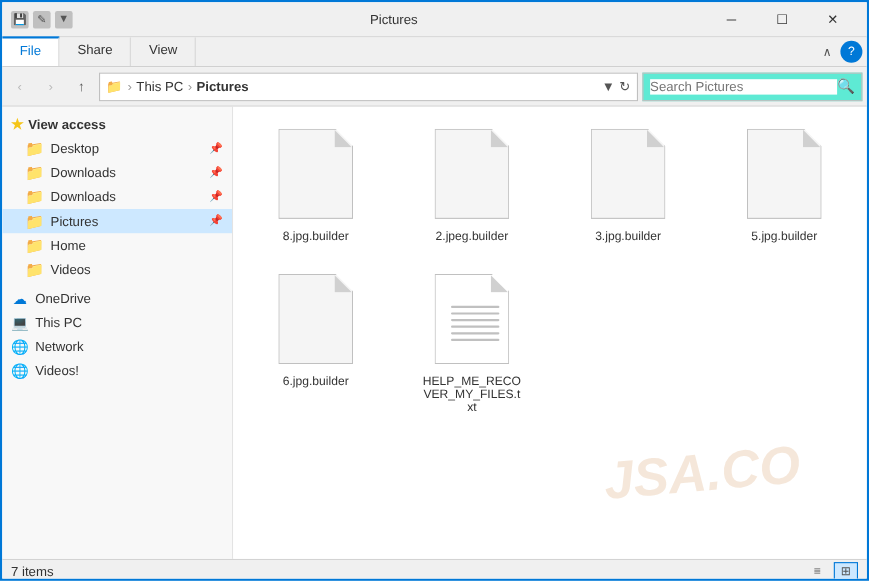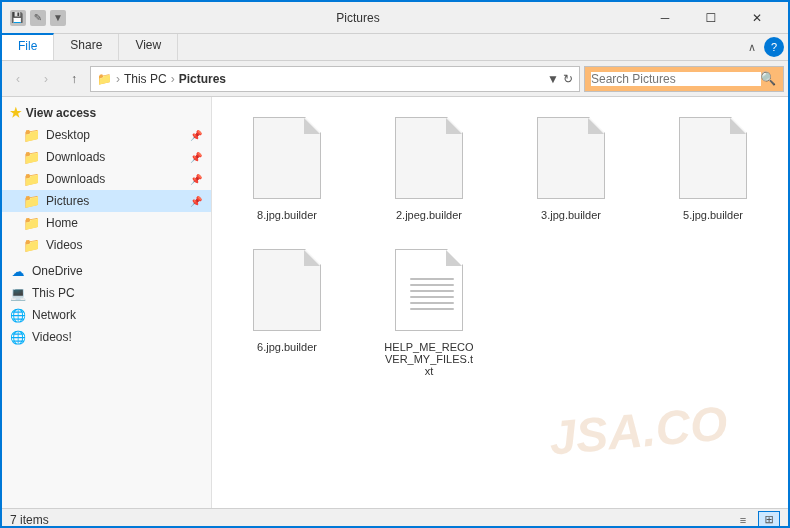--- a/index.html
+++ b/index.html
@@ -105,21 +105,21 @@
       color: #333;
     }
     .address-path-chevron {
       margin: 0 4px;
       color: #999;
     }
     .search-box {
       height: 26px;
       width: 200px;
       border: 1px solid #c0c0c0;
-      background: #fdba74;
+      background: #5eead4;
       display: flex;
       align-items: center;
       padding: 0 6px;
     }
     .search-box input {
       border: none;
       outline: none;
       font-size: 12px;
       flex: 1;
       color: #999;

